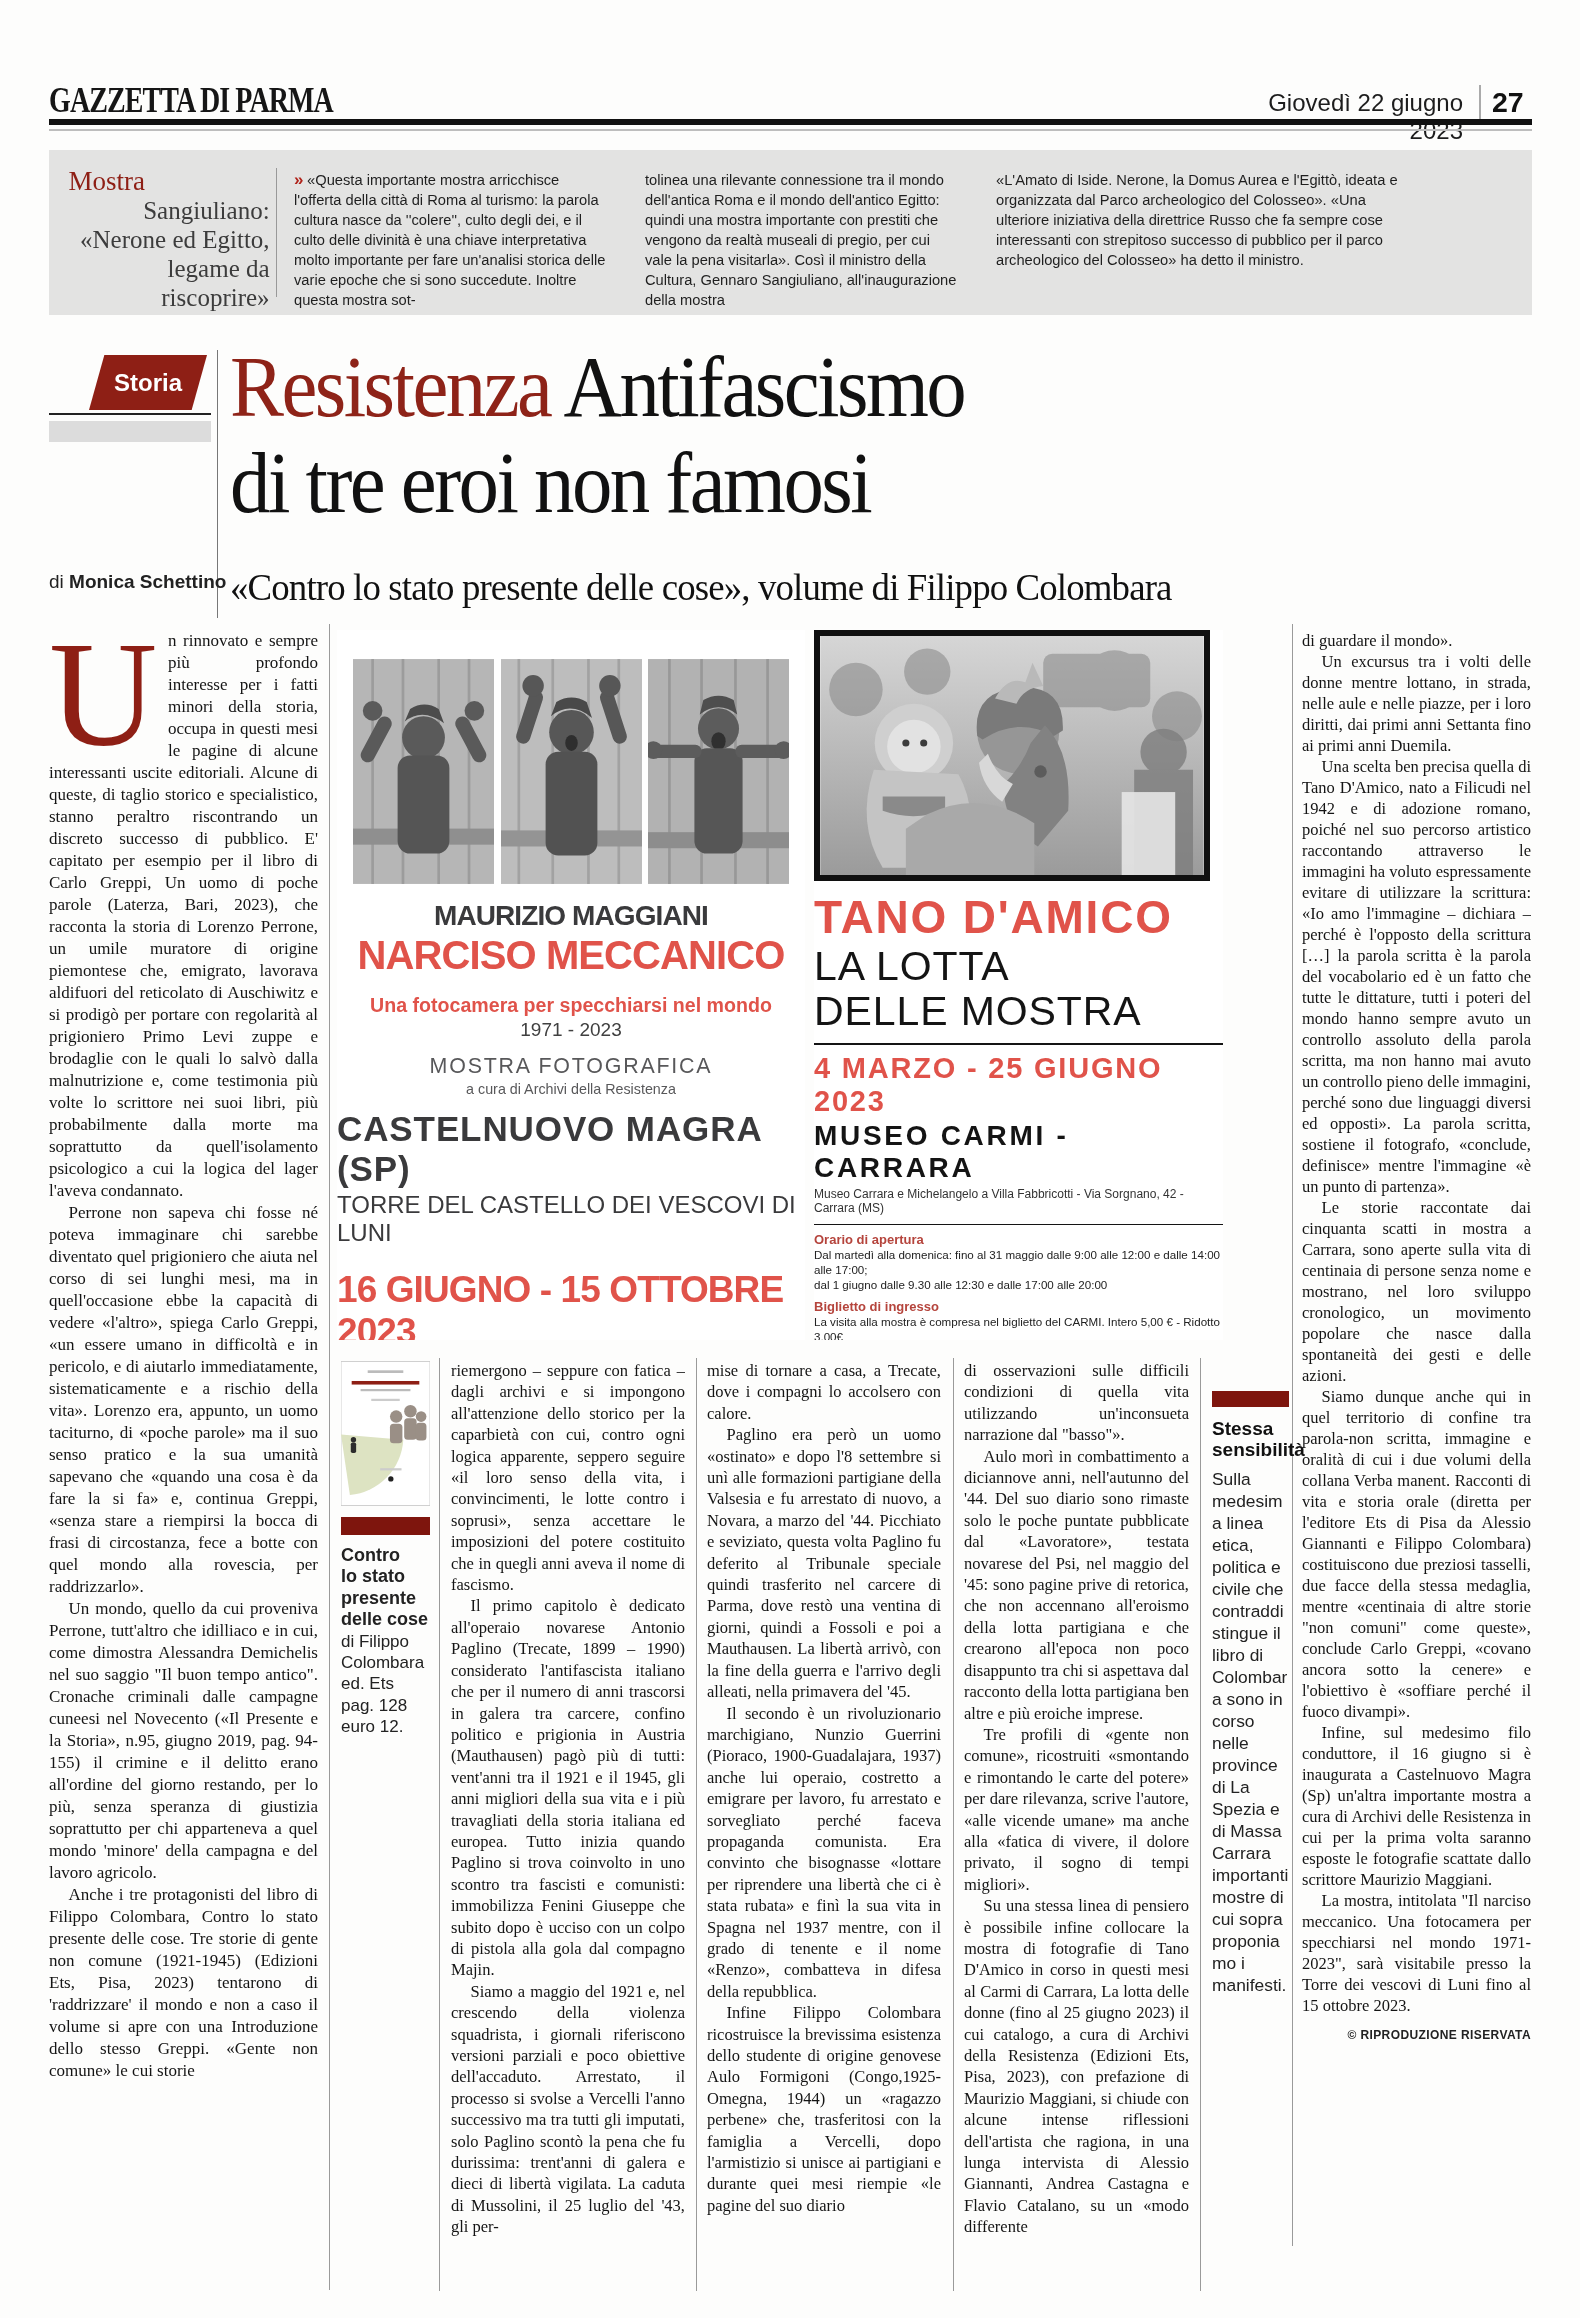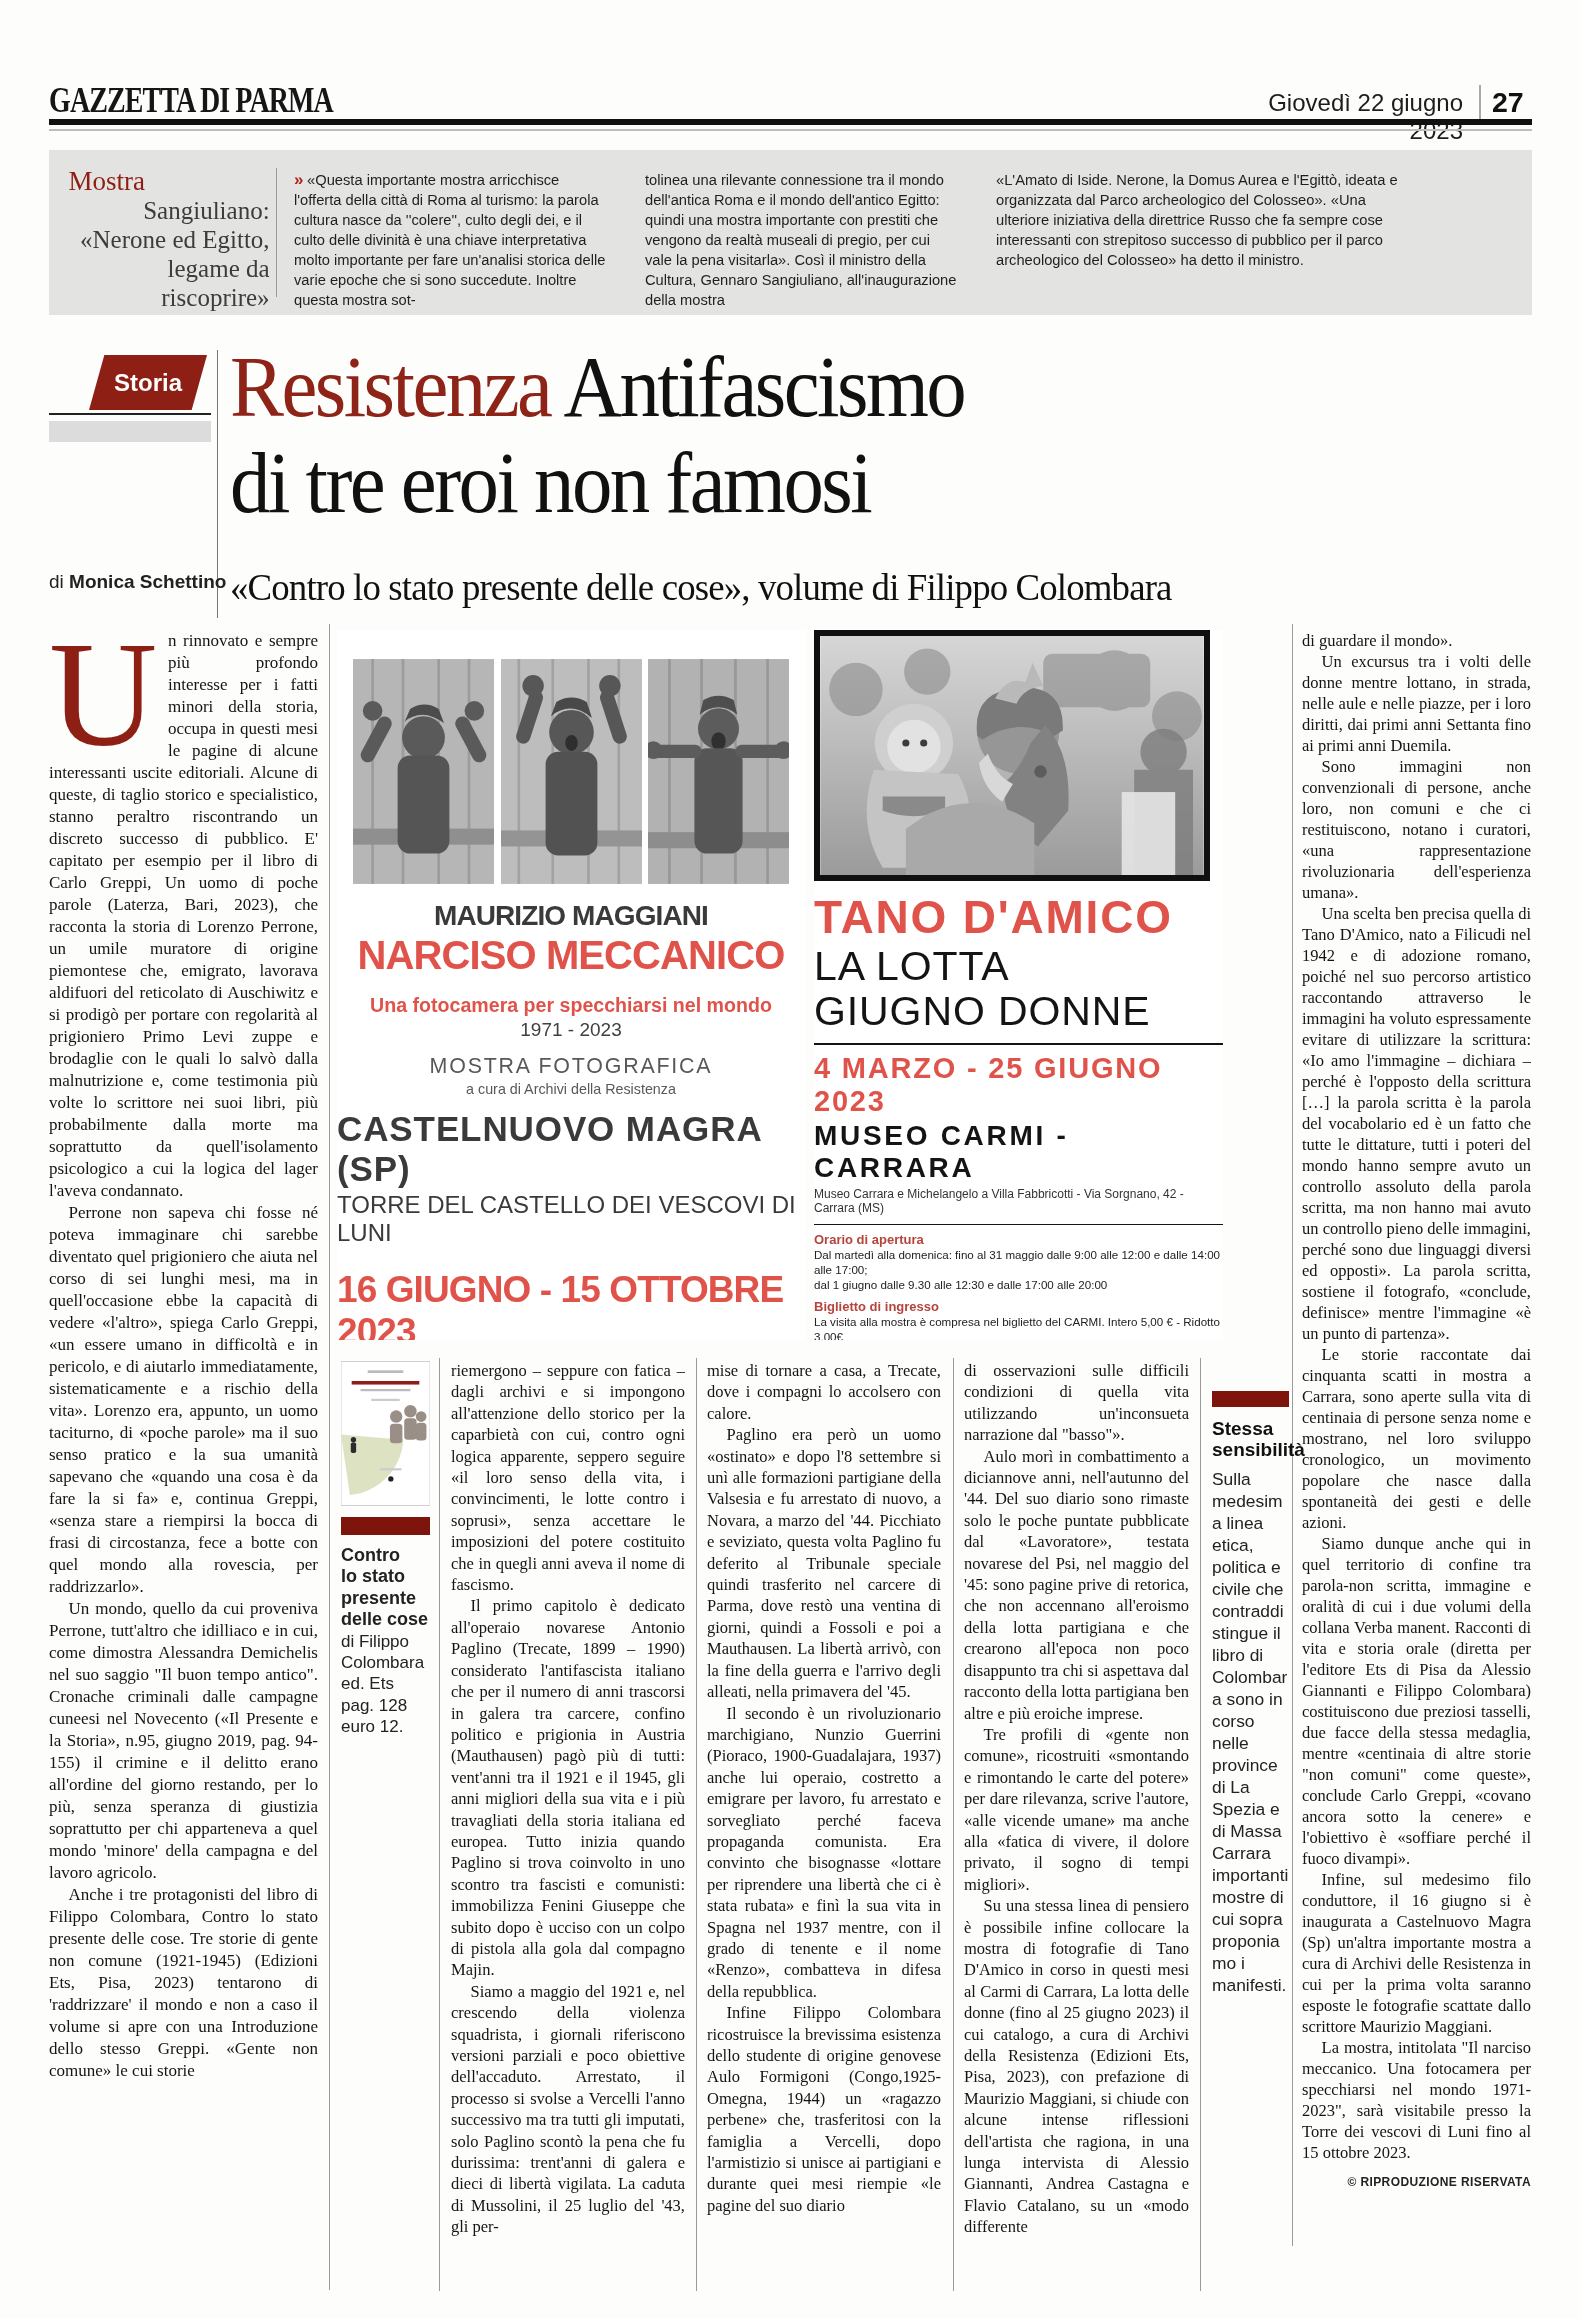--- a/index.html
+++ b/index.html
@@ -218,40 +218,39 @@
           <path d="M176 112q-6-50 46-54t50 48l-10 6q-40-22-80 4z" fill="#7a7a7a"></path>
           <path d="M252 100q30 30 26 96l-34 40q-40-24-38-70 20-20 30-46z" fill="#828282"></path>
           <path d="M188 132q10 26 28 34l-12 20q-22-16-26-44z" fill="#d8d8d8"></path>
           <path d="M196 70q14-26 34-18l8-22 12 26q-22 2-30 20z" fill="#b9b9b9"></path>
           <circle cx="247" cy="152" r="7" fill="#5c5c5c"></circle>
         </g>
       <path d="M120 200q60-30 120 10v58H96v-52z" fill="#a9a9a9"></path>
     </svg>
     <div class="p2-title">TANO D'AMICO</div>
     <div class="p2-sub">LA LOTTA</div>
-    <div class="p2-sub">GIUGNO DONNE</div>
+    <div class="p2-sub">DELLE MOSTRA</div>
     <div class="p2-rule"></div>
     <div class="p2-dates">4 MARZO - 25 GIUGNO 2023</div>
     <div class="p2-venue">MUSEO CARMI - CARRARA</div>
     <div class="p2-addr">Museo Carrara e Michelangelo a Villa Fabbricotti - Via Sorgnano, 42 - Carrara (MS)</div>
     <div class="p2-rule" style="height:0.9px;"></div>
     <div class="p2-h">Orario di apertura</div>
     <div class="p2-t pre">Dal martedì alla domenica: fino al 31 maggio dalle 9:00 alle 12:00 e dalle 14:00 alle 17:00;
 dal 1 giugno dalle 9.30 alle 12:30 e dalle 17:00 alle 20:00</div>
     <div class="p2-h">Biglietto di ingresso</div>
     <div class="p2-t">La visita alla mostra è compresa nel biglietto del CARMI. Intero 5,00 € - Ridotto 3,00€</div>
 
   </div>
 
   <div class="vr" style="left:1292px;top:624px;height:1622px;"></div>
 
   <div class="abs bodycol" style="left:1302px;top:630px;width:229px;height:1617px;font-size:16.5px;line-height:21px;">
     <p>di guardare il mondo».</p>
     <p class="ind">Un excursus tra i volti delle donne mentre lottano, in strada, nelle aule e nelle piazze, per i loro diritti, dai primi anni Settanta fino ai primi anni Duemila.</p>
-    <p class="ind">Sono immagini non convenzionali di persone, anche loro, non comuni e che ci restituiscono, notano i curatori, «una rappresentazione rivoluzionaria dell'esperienza umana».</p>
     <p class="ind">Una scelta ben precisa quella di Tano D'Amico, nato a Filicudi nel 1942 e di adozione romano, poiché nel suo percorso artistico raccontando attraverso le immagini ha voluto espressamente evitare di utilizzare la scrittura: «Io amo l'immagine – dichiara – perché è l'opposto della scrittura […] la parola scritta è la parola del vocabolario ed è un fatto che tutte le dittature, tutti i poteri del mondo hanno sempre avuto un controllo assoluto della parola scritta, ma non hanno mai avuto un controllo pieno delle immagini, perché sono due linguaggi diversi ed opposti». La parola scritta, sostiene il fotografo, «conclude, definisce» mentre l'immagine «è un punto di partenza».</p>
     <p class="ind">Le storie raccontate dai cinquanta scatti in mostra a Carrara, sono aperte sulla vita di centinaia di persone senza nome e mostrano, nel loro sviluppo cronologico, un movimento popolare che nasce dalla spontaneità dei gesti e delle azioni.</p>
     <p class="ind">Siamo dunque anche qui in quel territorio di confine tra parola-non scritta, immagine e oralità di cui i due volumi della collana Verba manent. Racconti di vita e storia orale (diretta per l'editore Ets di Pisa da Alessio Giannanti e Filippo Colombara) costituiscono due preziosi tasselli, due facce della stessa medaglia, mentre «centinaia di altre storie "non comuni" come queste», conclude Carlo Greppi, «covano ancora sotto la cenere» e l'obiettivo è «soffiare perché il fuoco divampi».</p>
     <p class="ind">Infine, sul medesimo filo conduttore, il 16 giugno si è inaugurata a Castelnuovo Magra (Sp) un'altra importante mostra a cura di Archivi delle Resistenza in cui per la prima volta saranno esposte le fotografie scattate dallo scrittore Maurizio Maggiani.</p>
     <p class="ind">La mostra, intitolata "Il narciso meccanico. Una fotocamera per specchiarsi nel mondo 1971-2023", sarà visitabile presso la Torre dei vescovi di Luni fino al 15 ottobre 2023.</p>
     <div class="copyright sans">© RIPRODUZIONE RISERVATA</div>
   </div>
 
   <svg class="abs" style="left:341px;top:1361px;" width="89" height="145" viewBox="0 0 100 162">
     <rect width="100" height="162" fill="#fff" stroke="#c9c9c9"></rect>

